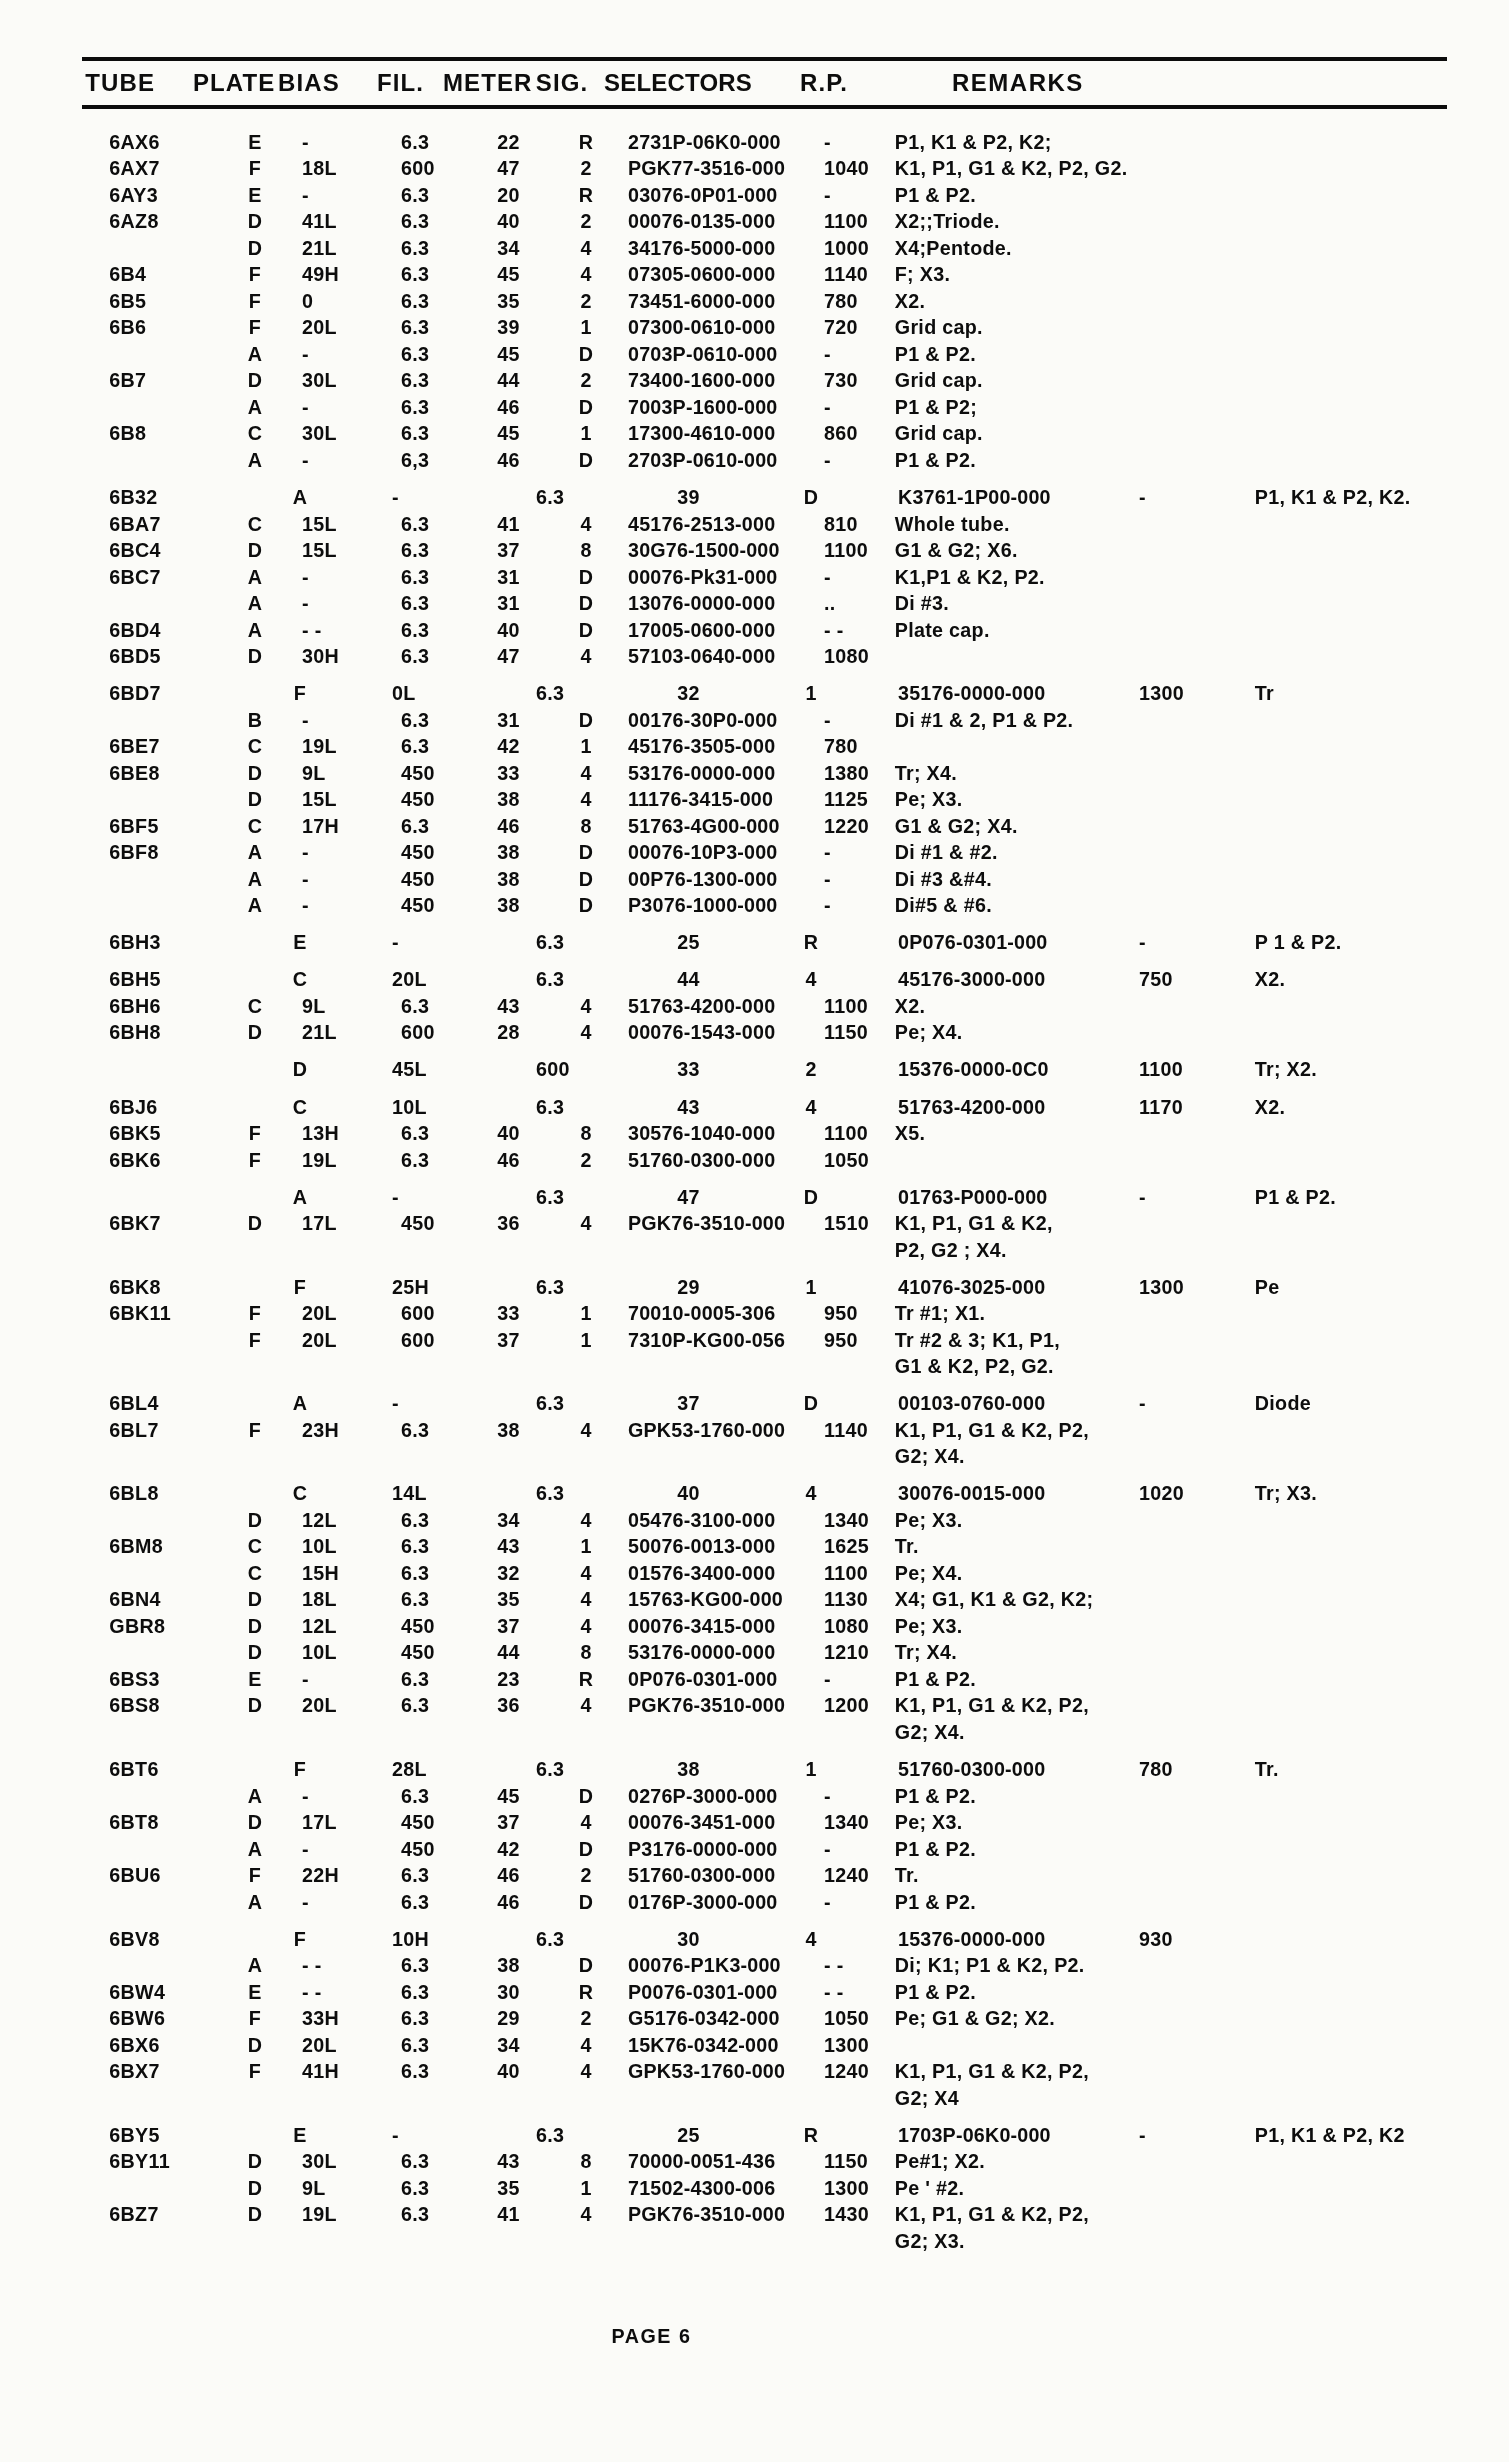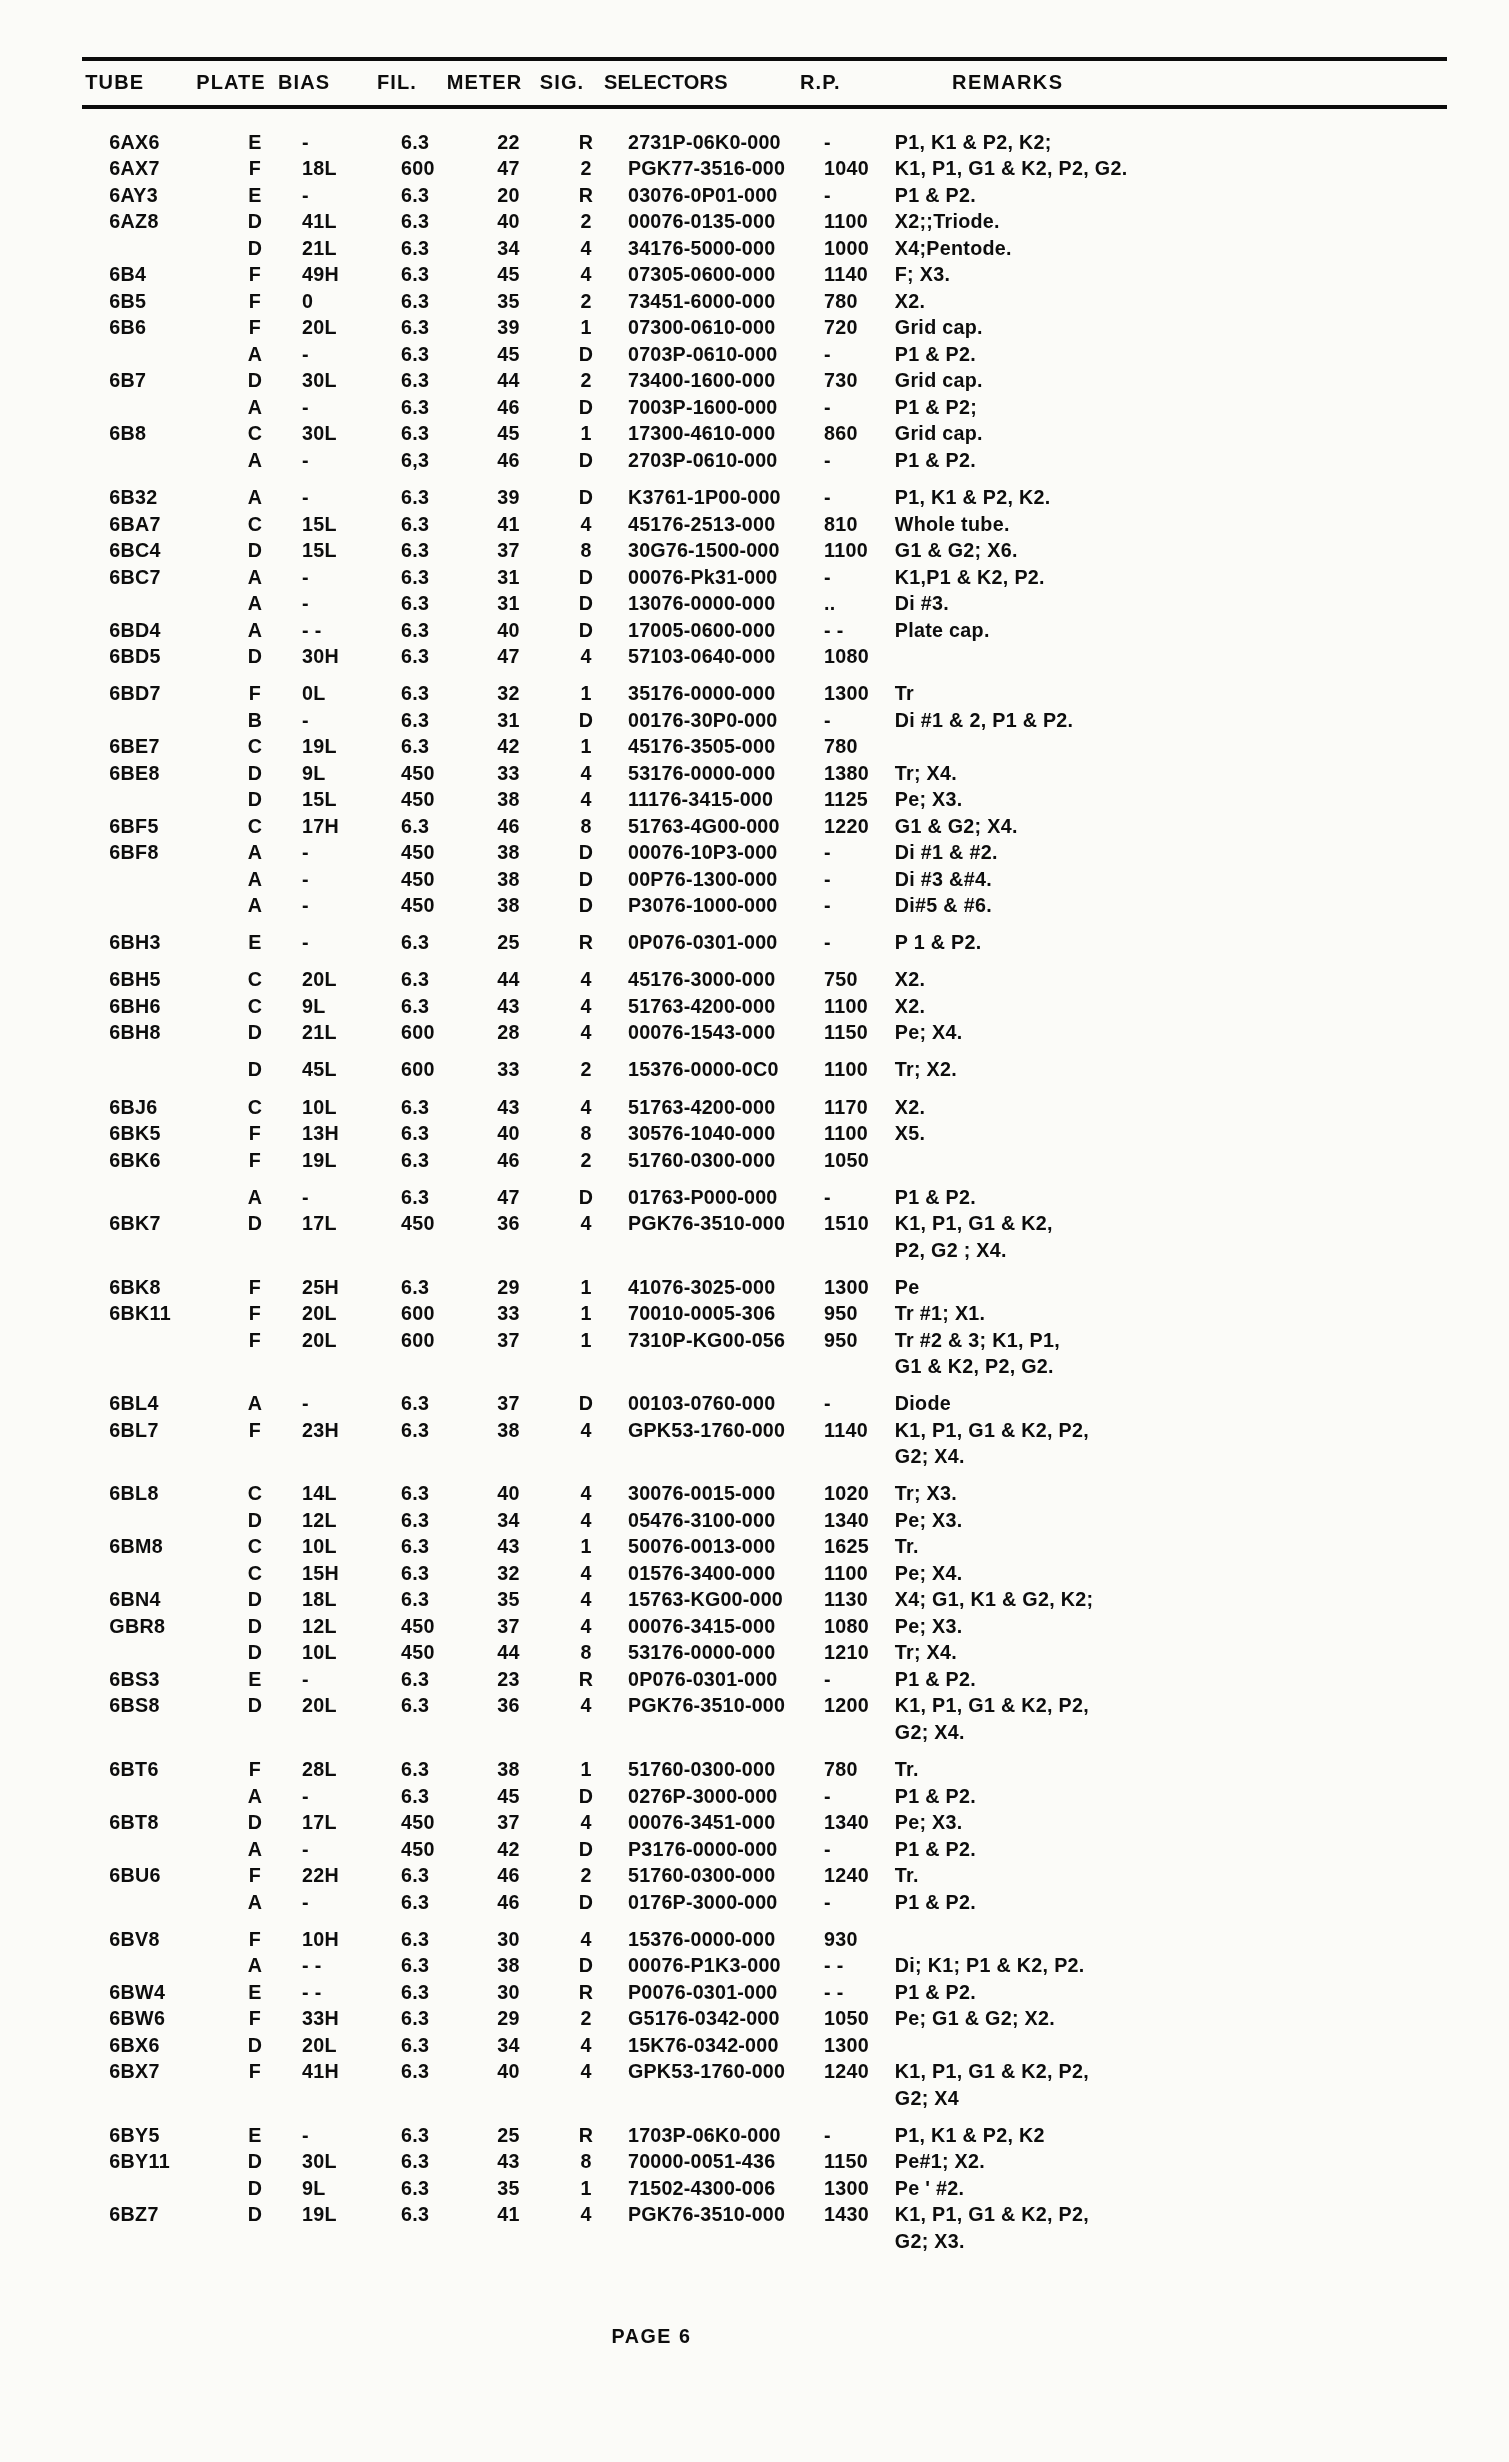--- a/index.html
+++ b/index.html
@@ -10,24 +10,24 @@
     overflow:hidden;
   }
   .sheet{position:absolute;inset:0;}
   .rule{margin-left:82px;margin-right:62px;height:3.8px;background:#0c0c0c;}
   .rule.top{margin-top:57px;}
   .thead,.row{
     display:grid;
     grid-template-columns:110px 76px 102px 72px 83px 72px 193px 76px auto;
     padding-left:83px;padding-right:42px;
   }
-  .thead{height:44px;align-items:center;font-size:20px;font-weight:700;letter-spacing:1.1px;}
+  .thead{height:44px;align-items:center;font-size:24px;font-weight:700;letter-spacing:1.1px;}
   .rows{margin-top:20.4px;margin-left:24px;}
   .row{height:26.5px;line-height:26.5px;font-size:19.7px;font-weight:700;letter-spacing:0.3px;white-space:nowrap;}
-  .row.gap{margin-top:10.6px;}
+  .row.gap{margin-top:10.6px;gap:45px;}
   .c0{padding-left:2.3px;}
   .c1{text-align:center;}
   .c2{padding-left:9px;}
   .c3{padding-left:6px;}
   .c4{text-align:center;}
   .c5{text-align:center;}
   .c6{padding-left:6px;letter-spacing:0.2px;}
   .c7{padding-left:9px;}
   .c8{padding-left:3.8px;}
   .thead .c8{padding-left:85px;letter-spacing:1.5px;}

